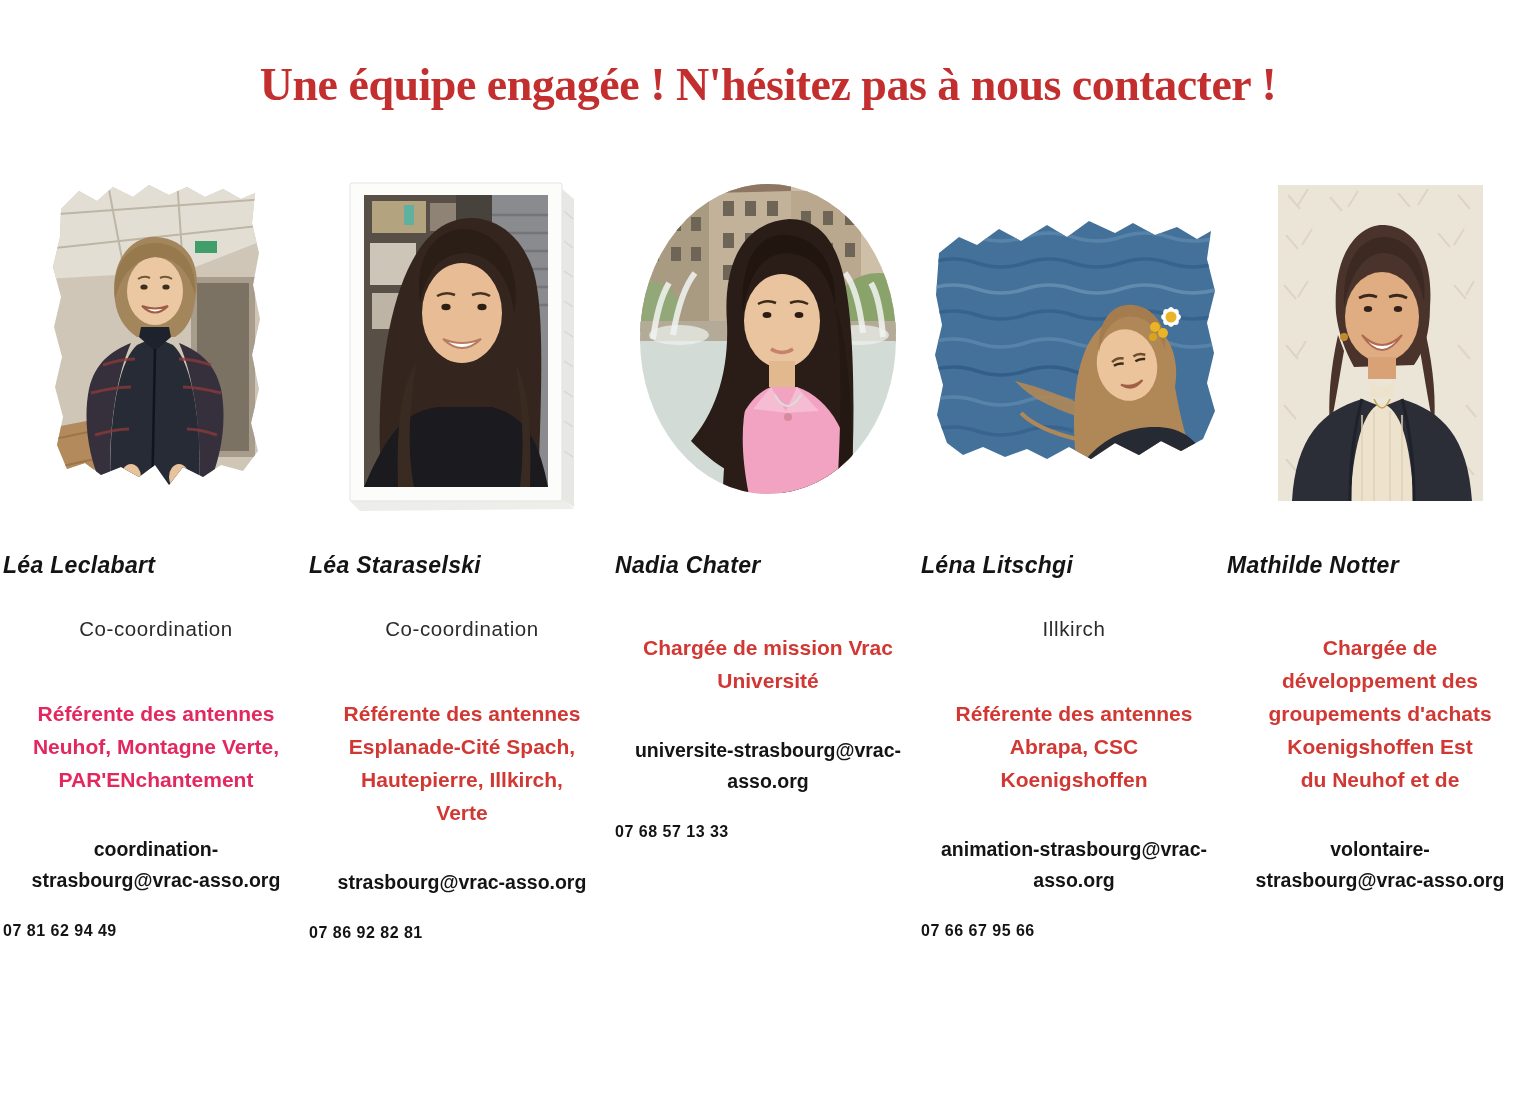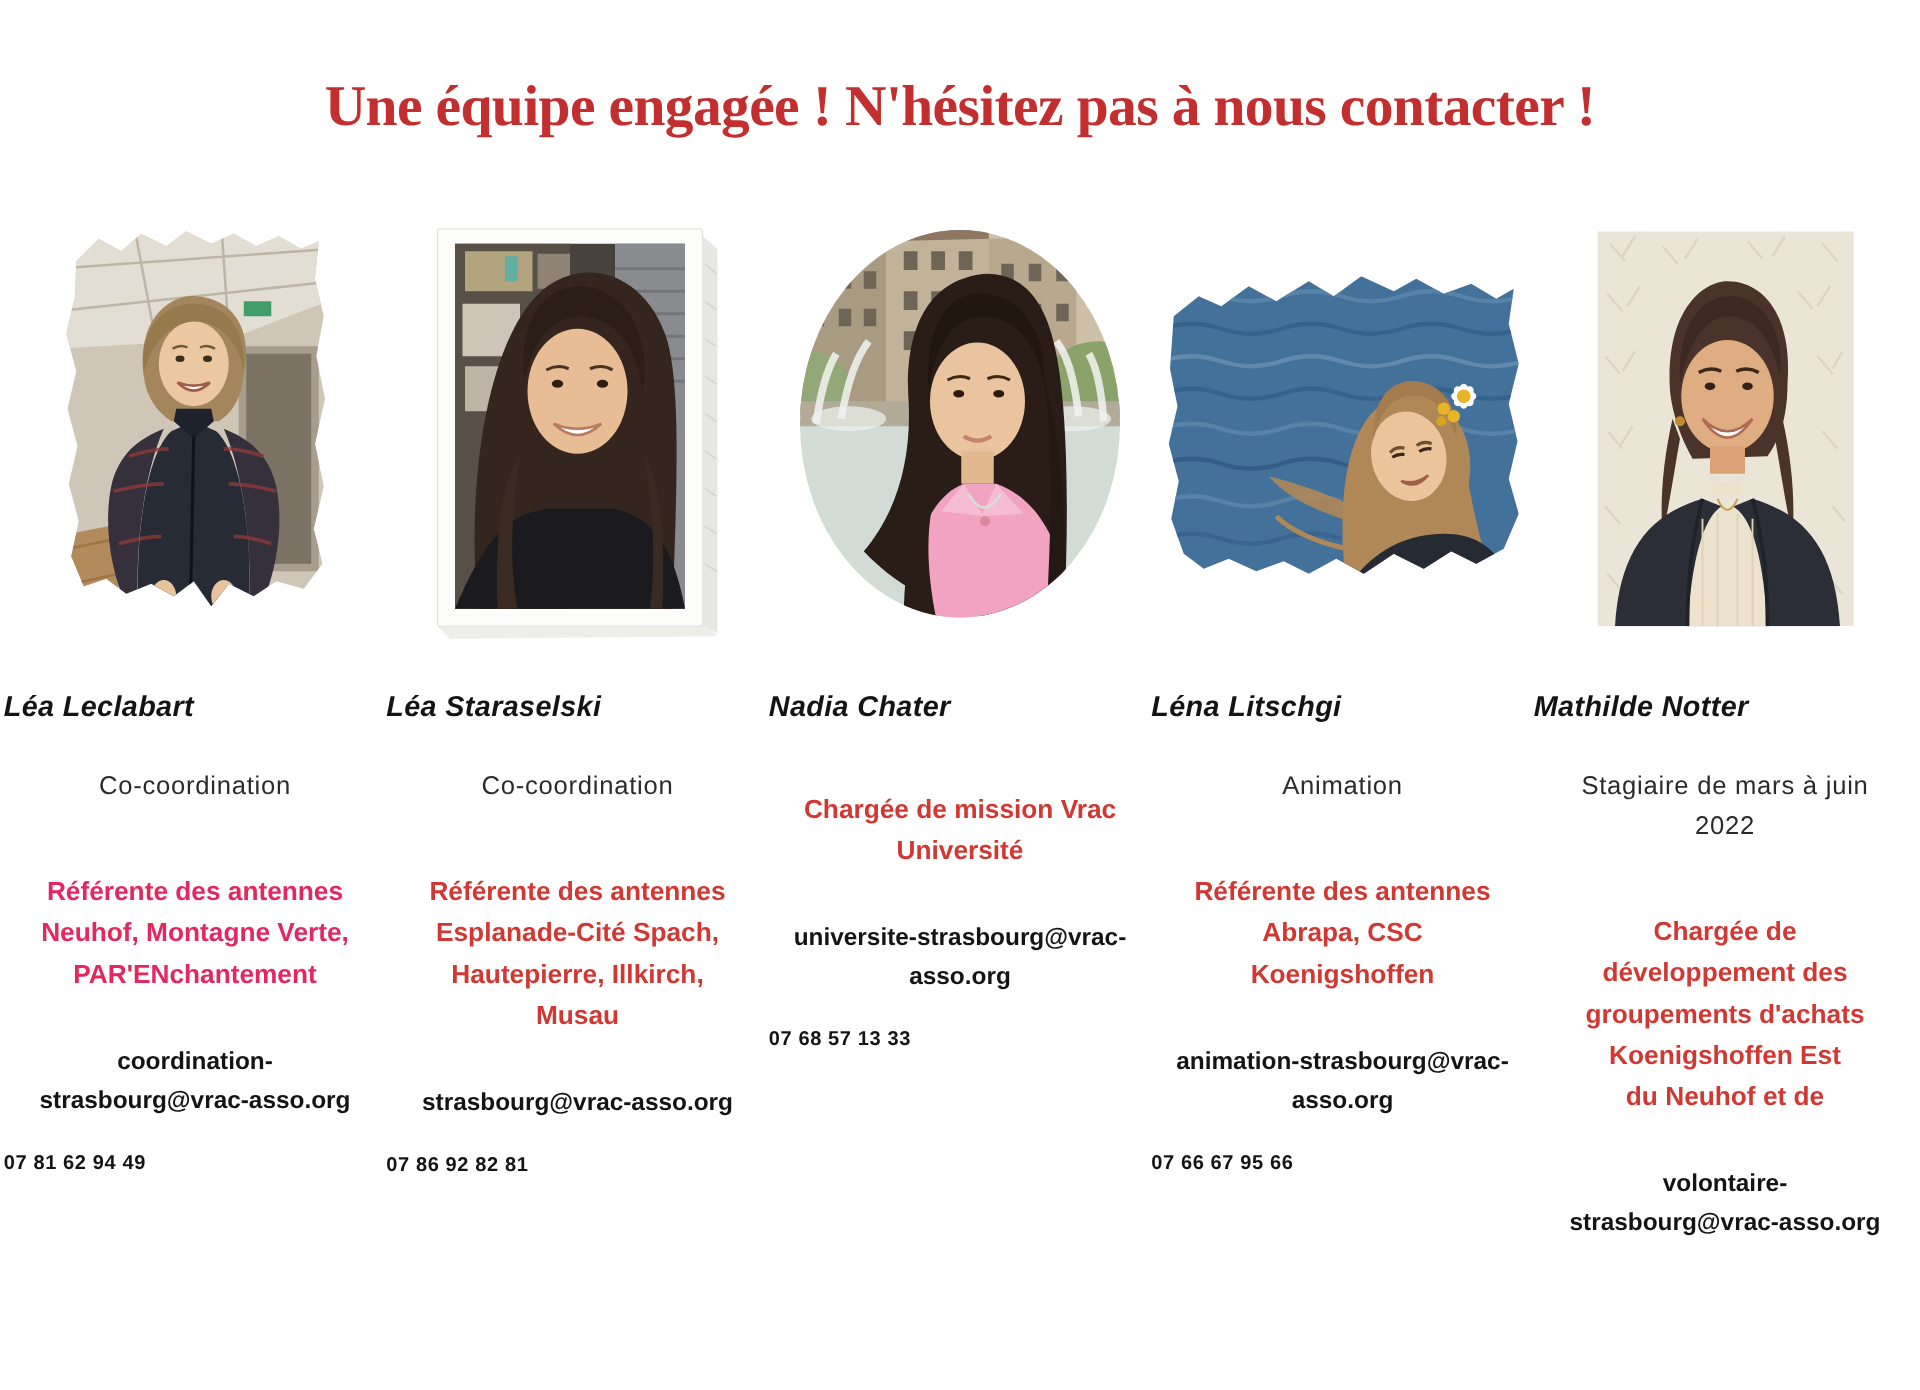--- a/index.html
+++ b/index.html
@@ -115,21 +115,21 @@
       </svg>
     </div>
     <div class="name">Léa Staraselski</div>
     <div class="role">
       <div class="line">Co-coordination</div>
     </div>
     <div class="hl" style="color: rgb(209, 56, 51);">
       <div class="line">Référente des antennes</div>
       <div class="line">Esplanade-Cité Spach,</div>
       <div class="line">Hautepierre, Illkirch,</div>
-      <div class="line">Musau</div>
+      <div class="line">Verte</div>
     </div>
     <div class="email">
       <div class="line">strasbourg@vrac-asso.org</div>
     </div>
     <div class="phone">07 86 92 82 81</div>
   </div>
 
   <div class="col">
     <div class="photo-box">
       <svg class="pm3" width="258" height="312" viewBox="0 0 258 312" role="img" aria-label="Oval portrait: woman with long dark hair in a pink shirt in front of a fountain and old buildings">
@@ -249,21 +249,21 @@
             <circle cx="226" cy="116" r="5" fill="#e9b426"></circle>
             <circle cx="234" cy="122" r="5" fill="#e9b426"></circle>
             <circle cx="224" cy="126" r="4" fill="#d9a41c"></circle>
           </g>
           <path d="M150 258 C168 230 196 216 226 216 C250 216 264 226 274 242 L278 258 Z" fill="#262a33"></path>
         </g>
       </svg>
     </div>
     <div class="name">Léna Litschgi</div>
     <div class="role">
-      <div class="line">Animation</div>
+      <div class="line">Illkirch</div>
     </div>
     <div class="hl" style="color: rgb(209, 56, 51);">
       <div class="line">Référente des antennes</div>
       <div class="line">Abrapa, CSC</div>
       <div class="line">Koenigshoffen</div>
     </div>
     <div class="email">
       <div class="line">animation-strasbourg@vrac-</div>
       <div class="line">asso.org</div>
     </div>
@@ -295,24 +295,20 @@
         <rect x="90" y="172" width="28" height="22" fill="#d8a276"></rect>
         <path d="M14 316 C18 252 44 226 84 214 L104 222 L124 214 C164 226 190 252 194 316 Z" fill="#2b2d37"></path>
         <path d="M72 316 C76 252 88 222 104 218 C122 224 132 254 136 316 Z" fill="#ede3cd"></path>
         <path d="M92 194 C96 204 112 204 116 194 L116 212 L92 212 Z" fill="#ede3cd"></path>
         <path d="M84 230 L84 316 M96 226 L96 316 M112 226 L112 316 M124 230 L124 316" stroke="#ddd2b8" stroke-width="1.5"></path>
         <path d="M84 214 C76 244 72 280 72 316 M124 214 C132 244 136 280 136 316" stroke="#20222a" stroke-width="3" fill="none"></path>
         <path d="M96 214 Q104 232 112 214" stroke="#c8a24e" stroke-width="1.5" fill="none"></path>
       </svg>
     </div>
     <div class="name">Mathilde Notter</div>
-    <div class="role">
-      <div class="line">Stagiaire de mars à juin</div>
-      <div class="line">2022</div>
-    </div>
     <div class="hl" style="color: rgb(209, 56, 51);">
       <div class="line">Chargée de</div>
       <div class="line">développement des</div>
       <div class="line">groupements d'achats</div>
       <div class="line">Koenigshoffen Est</div>
       <div class="line">du Neuhof et de</div>
     </div>
     <div class="email">
       <div class="line">volontaire-</div>
       <div class="line">strasbourg@vrac-asso.org</div>

